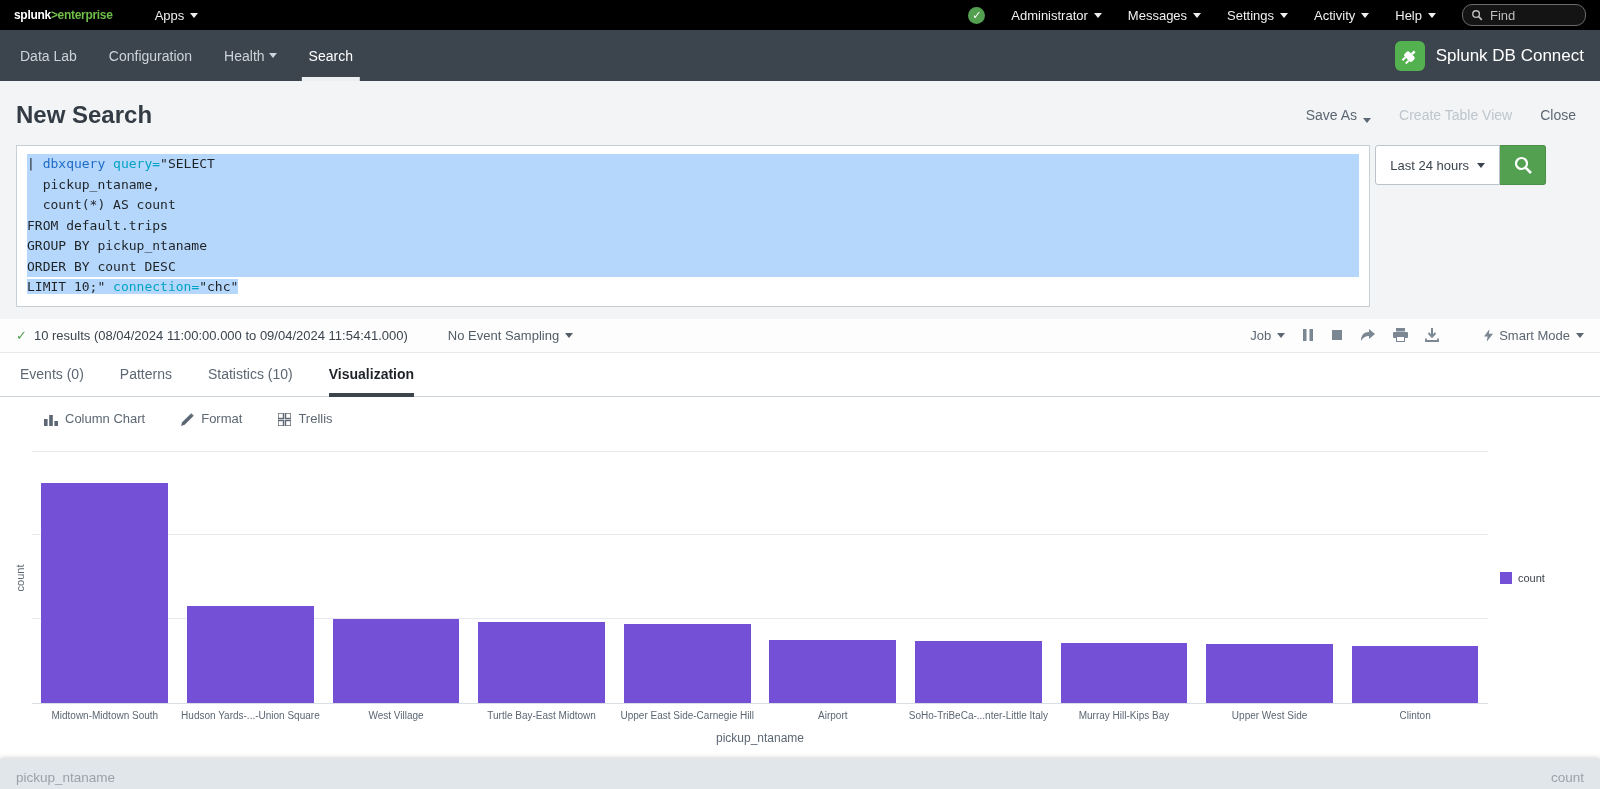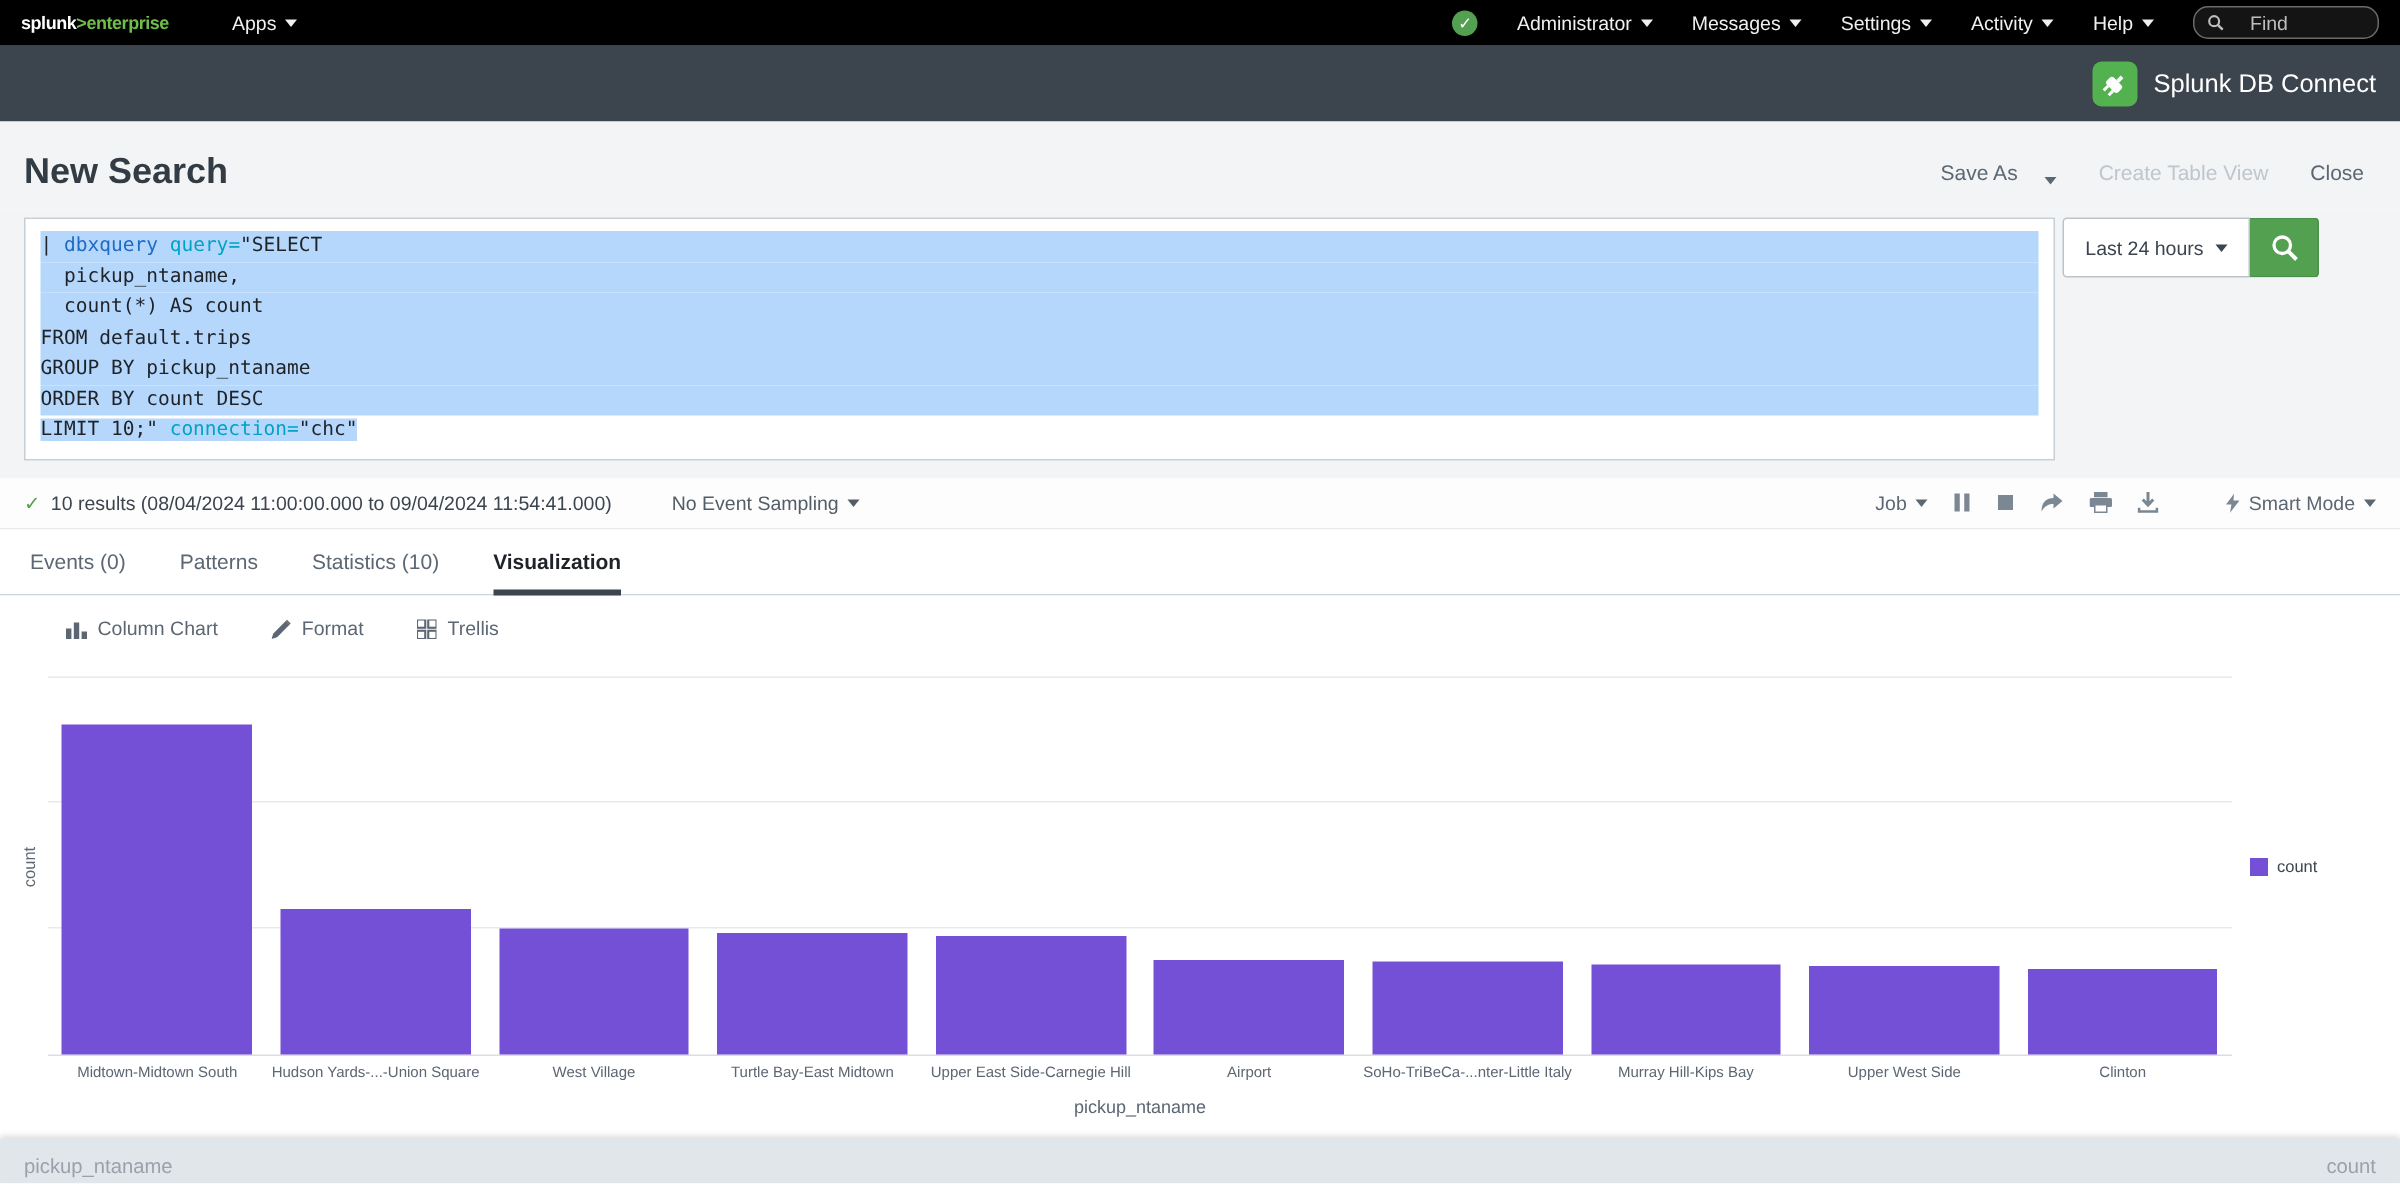--- a/index.html
+++ b/index.html
@@ -12,21 +12,21 @@
   .logo { font-size:12px; font-weight:bold; letter-spacing:-0.3px; white-space:nowrap; }
   .lg-splunk { color:#fff; }
   .lg-gt, .lg-prod { color:#6fbe4a; }
   .apps-item { margin-left:42px; display:flex; align-items:center; gap:6px; font-size:13px; color:#f0f0f0; cursor:pointer; }
   .topbar-right { margin-left:auto; display:flex; align-items:center; gap:26px; }
   .status-check { width:17px; height:17px; border-radius:50%; background:#53a051; color:#fff;
                   font-size:11px; display:flex; align-items:center; justify-content:center; }
   .top-menu-item { display:flex; align-items:center; gap:6px; font-size:13px; color:#f0f0f0; cursor:pointer; }
   .caret { width:0; height:0; border-left:4px solid transparent; border-right:4px solid transparent;
            border-top:5px solid currentColor; display:inline-block; }
-  .find-box { display:flex; align-items:center; gap:17px; background:#141414; border:1px solid #6b6b6b;
+  .find-box { display:flex; align-items:center; gap:7px; background:#141414; border:1px solid #6b6b6b;
               border-radius:10px; height:22px; padding:0 8px; width:124px; }
   .find-input { background:transparent; border:none; outline:none; color:#fff; font-size:13px; width:85px;
                 font-family:"Liberation Sans", sans-serif; }
   .find-input::placeholder { color:#bdbdbd; }
 
   
   .appnav { height:51px; background:#3c444d; display:flex; align-items:stretch; padding:0 16px 0 20px; }
   .appnav-items { display:flex; }
   .nav-item { display:flex; align-items:center; gap:4px; padding:0 16px; font-size:14px; color:#ccd3da;
               position:relative; cursor:pointer; }
@@ -38,21 +38,21 @@
   .appnav-right { margin-left:auto; display:flex; align-items:center; gap:11px; }
   .dbx-icon { width:30px; height:30px; background:#53b14f; border-radius:6px; display:flex;
               align-items:center; justify-content:center; }
   .dbx-icon svg { transform:rotate(-45deg); }
   .app-title { color:#fff; font-size:17px; }
 
   
   .search-header { background:#f2f4f5; padding:20px 24px 10px 16px; display:flex; align-items:center; }
   .page-title { font-size:24px; font-weight:bold; color:#333c44; }
   .header-actions { margin-left:auto; display:flex; align-items:center; gap:28px; font-size:14px; }
-  .hdr-action { color:#5c6773; display:flex; align-items:flex-end; gap:18px; cursor:pointer; }
+  .hdr-action { color:#5c6773; display:flex; align-items:flex-end; gap:6px; cursor:pointer; }
   .hdr-action.disabled { color:#bfc6cd; cursor:default; }
 
   
   .searchbar-row { background:#f2f4f5; padding:6px 16px 12px 16px; display:flex; align-items:flex-start; }
   .query-editor { flex:1; background:#fff; border:1px solid #c6ced6; min-height:160px;
                   padding:8px 10px; font-family:"DejaVu Sans Mono","Liberation Mono",monospace;
                   font-size:13px; line-height:20.5px; color:#1f2328; cursor:text; }
   .q-line { min-height:20.5px; white-space:pre; }
   .q-line.sel-full { background:#b5d7fb; }
   .sel-text { background:#b5d7fb; }
@@ -153,20 +153,35 @@
               <circle cx="8.5" cy="8.5" r="5.5" fill="none" stroke="#bdbdbd" stroke-width="2.4"></circle>
               <line x1="12.8" y1="12.8" x2="18" y2="18" stroke="#bdbdbd" stroke-width="2.8"></line>
             </svg>
         </span>
         <input class="find-input" placeholder="Find" style="">
       </div>
     </div>
   </div>
 
   <div class="appnav">
+    <div class="appnav-items">
+        <div class="nav-item">
+          <span>Data Lab</span>
+        </div>
+        <div class="nav-item">
+          <span>Configuration</span>
+        </div>
+        <div class="nav-item">
+          <span>Health</span>
+          <span class="caret"></span>
+        </div>
+        <div class="nav-item active">
+          <span>Search</span>
+        </div>
+      </div>
     <div class="appnav-right">
       <div class="dbx-icon">
         <svg width="20" height="20" viewBox="0 0 24 24">
           <rect x="2" y="8" width="5" height="2.4" fill="#fff"></rect>
           <rect x="2" y="13.6" width="5" height="2.4" fill="#fff"></rect>
           <rect x="7" y="5.5" width="8" height="13" rx="2.5" fill="#fff"></rect>
           <rect x="15" y="10.5" width="5" height="3" fill="#fff"></rect>
         </svg>
       </div>
       <div class="app-title">Splunk DB Connect</div>

